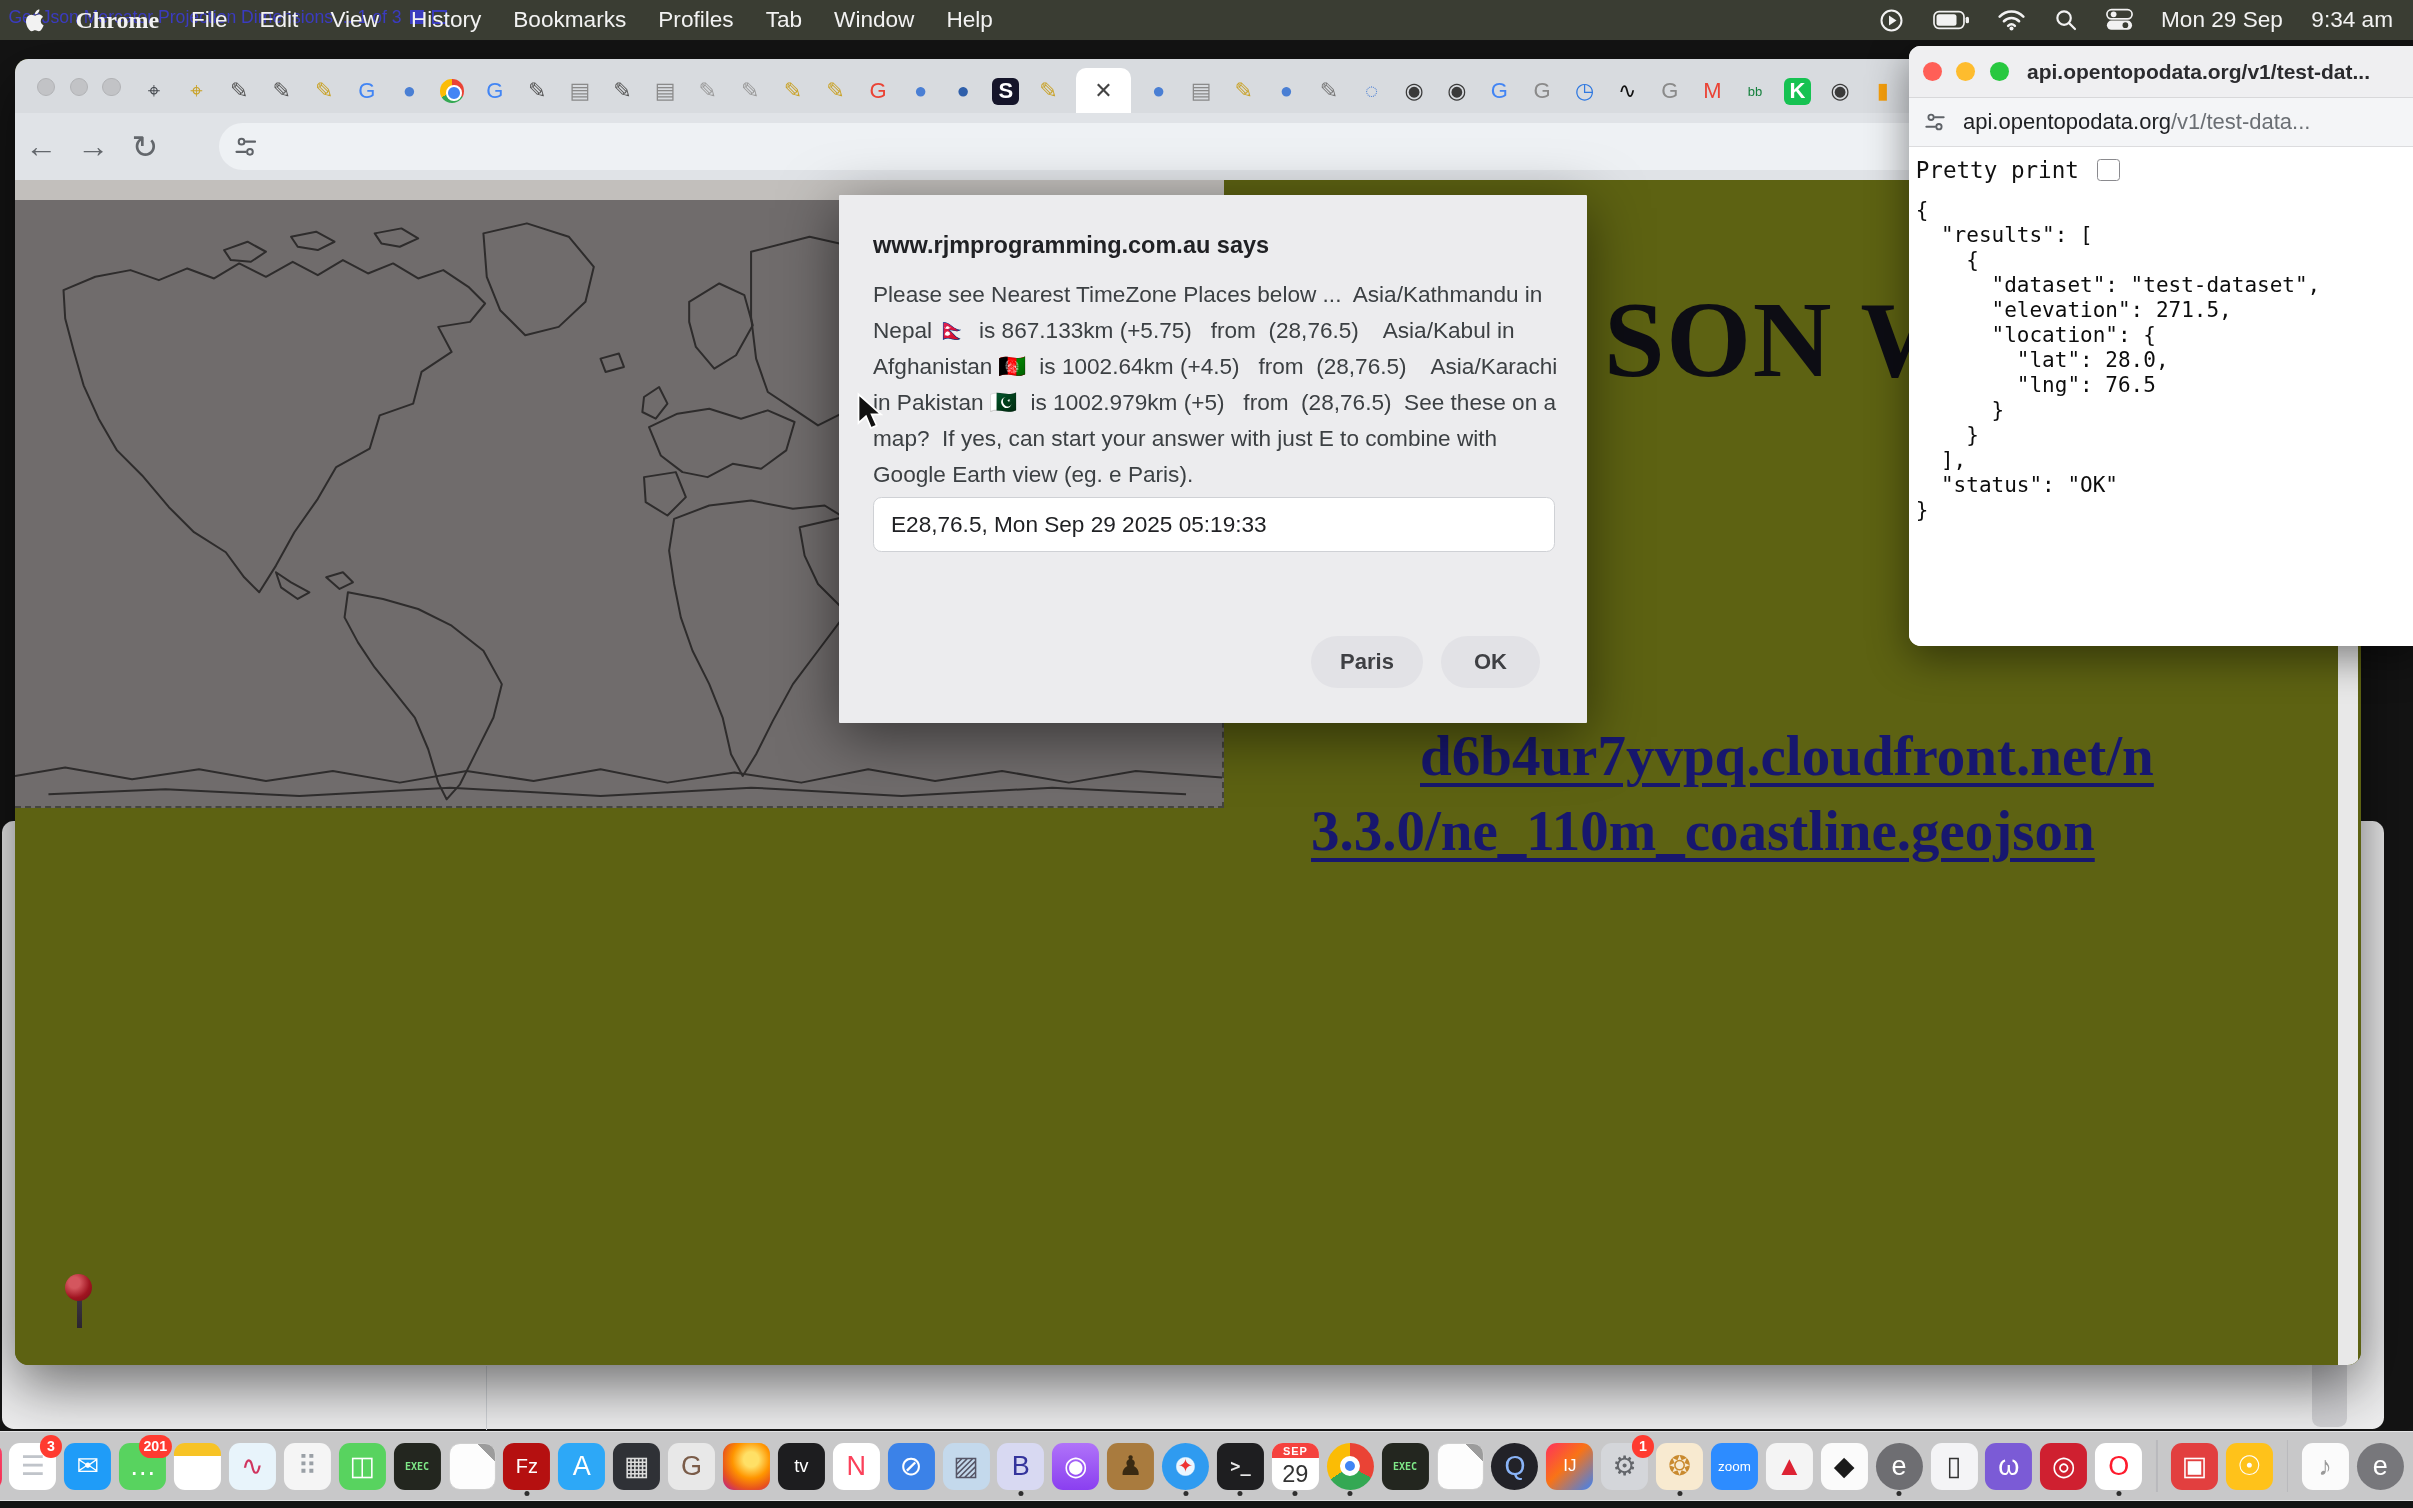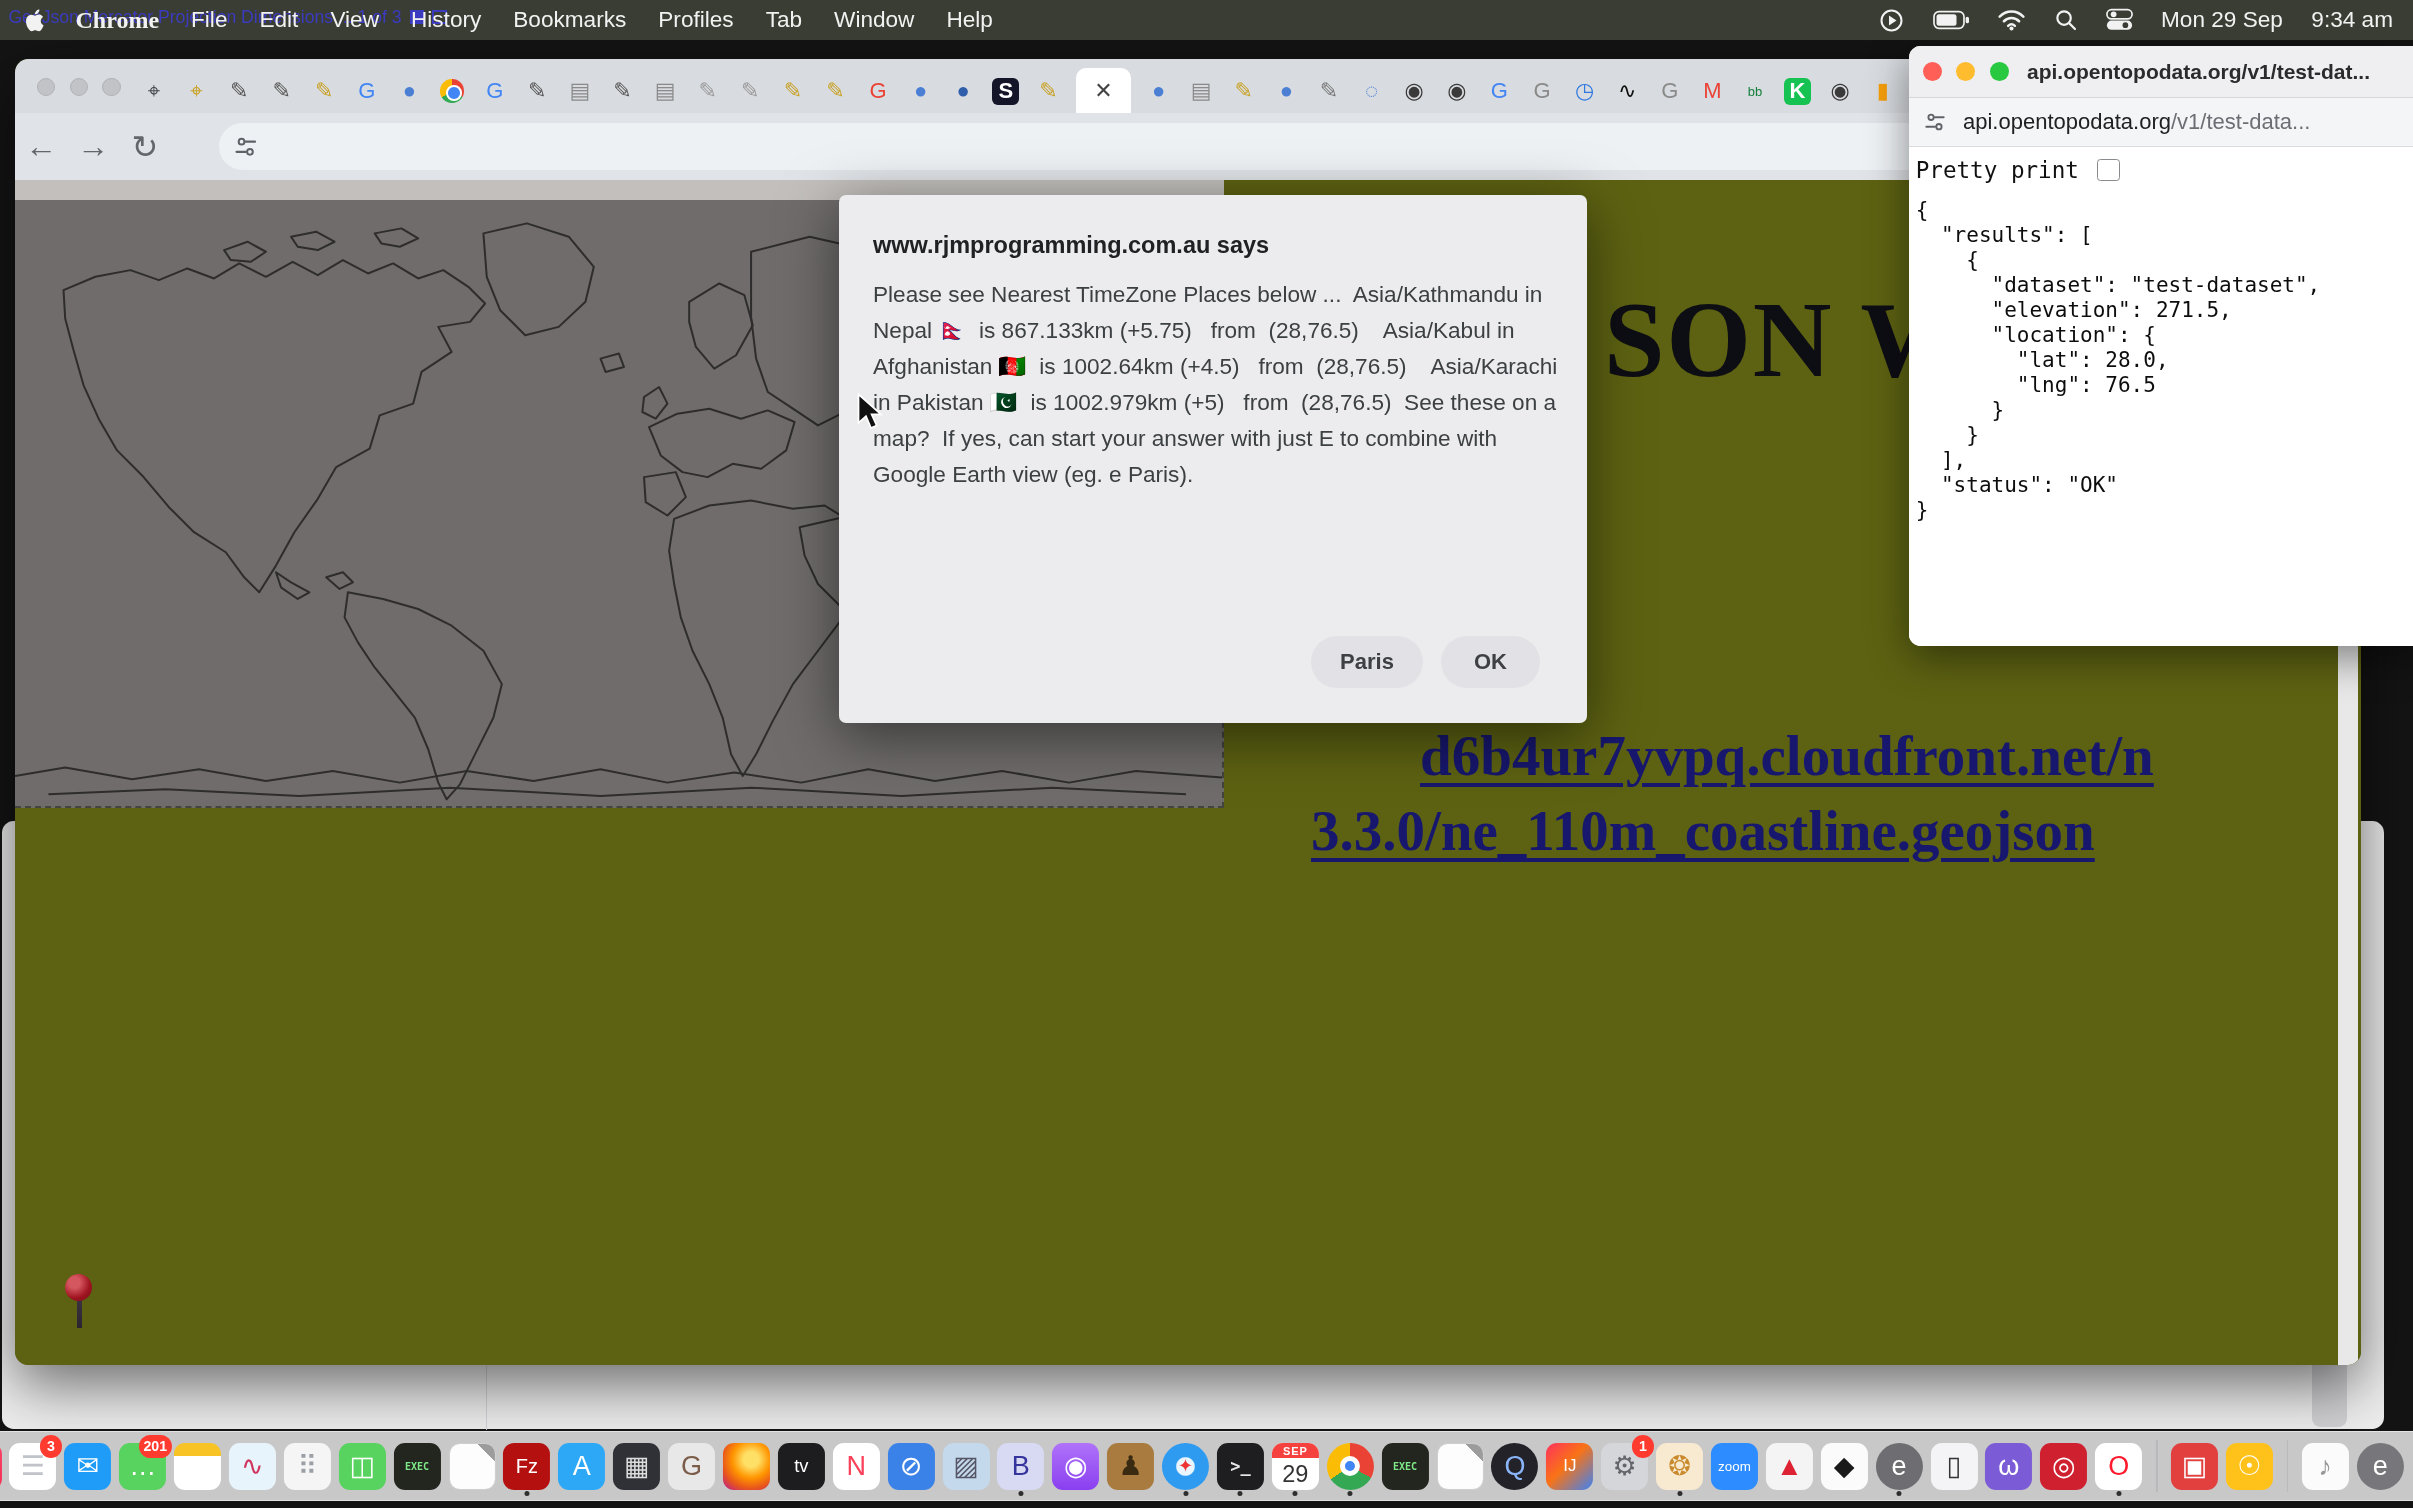--- a/index.html
+++ b/index.html
@@ -78,21 +78,21 @@
   #pin { position:absolute; left:50px; top:1094px; width:28.5px; height:59px; }
   #pin .head { position:absolute; left:0; top:0; width:27px; height:27px; border-radius:50%;
     background:radial-gradient(circle at 35% 32%, #d4565e 0 22%, #a01420 60%, #6e0e16 100%); }
   #pin .stem { position:absolute; left:11.7px; top:23.5px; width:5px; height:30px;
     background:linear-gradient(#3c3440,#2a2430); }
 
   #scrolltrack { position:absolute; right:3.4px; top:121px; width:20px; height:1185px; background:#e8e8e8; }
 
   
   #dialog { position:absolute; left:839px; top:195px; width:748px; height:528px; background:#ececee;
-    border-radius:7px; z-index:50; box-shadow:0 13.4px 59px rgba(0,0,0,.5); }
+    border-radius:1px; z-index:50; box-shadow:0 13.4px 59px rgba(0,0,0,.5); }
   #dlg-title { position:absolute; left:34px; top:37px; font-size:23.5px; font-weight:700; color:#202124; }
   #dlg-body { position:absolute; left:34px; top:82px; width:685px; font-size:22.6px; line-height:36px;
     color:#3c4043; white-space:pre-wrap; }
   .dlg-input { position:absolute; left:34px; top:302px; width:682px; height:55px; background:#fff;
     border:1.7px solid #cfd1d5; border-radius:8.4px; font-size:22.6px; color:#202124; padding:0 17px;
     font-family:"Liberation Sans", sans-serif; outline:none; }
   .dlg-btn { position:absolute; bottom:35px; height:52px; border:none; border-radius:26px;
     background:#e2e2e6; font-size:22px; font-weight:700; color:#3f4044;
     font-family:"Liberation Sans", sans-serif; }
   #btn-cancel { right:164px; width:112px; }
@@ -432,20 +432,21 @@
     }
   ],
   "status": "OK"
 }</pre>
   </div>
 </div>
 
 <div id="dialog">
   <div id="dlg-title">www.rjmprogramming.com.au says</div>
   <div id="dlg-body">Please see Nearest TimeZone Places below ...  Asia/Kathmandu in Nepal 🇳🇵  is 867.133km (+5.75)   from  (28,76.5)    Asia/Kabul in Afghanistan 🇦🇫  is 1002.64km (+4.5)   from  (28,76.5)    Asia/Karachi in Pakistan 🇵🇰  is 1002.979km (+5)   from  (28,76.5)  See these on a map?  If yes, can start your answer with just E to combine with Google Earth view (eg. e Paris).</div>
+  <input class="dlg-input" value="E28,76.5, Mon Sep 29 2025 05:19:33" style="">
   <button class="dlg-btn" id="btn-cancel">Paris</button>
   <button class="dlg-btn" id="btn-ok">OK</button>
 </div>
 
 <svg id="cursor" width="30" height="42" viewBox="0 0 24 32">
   <path d="M2,1 L2,24 L8,18.5 L12,28 L16.5,26 L12.5,17 L20,17 Z" fill="#111" stroke="#fff" stroke-width="1.4"></path>
 </svg>
 
 <div id="dock">
     <div class="ditem">

